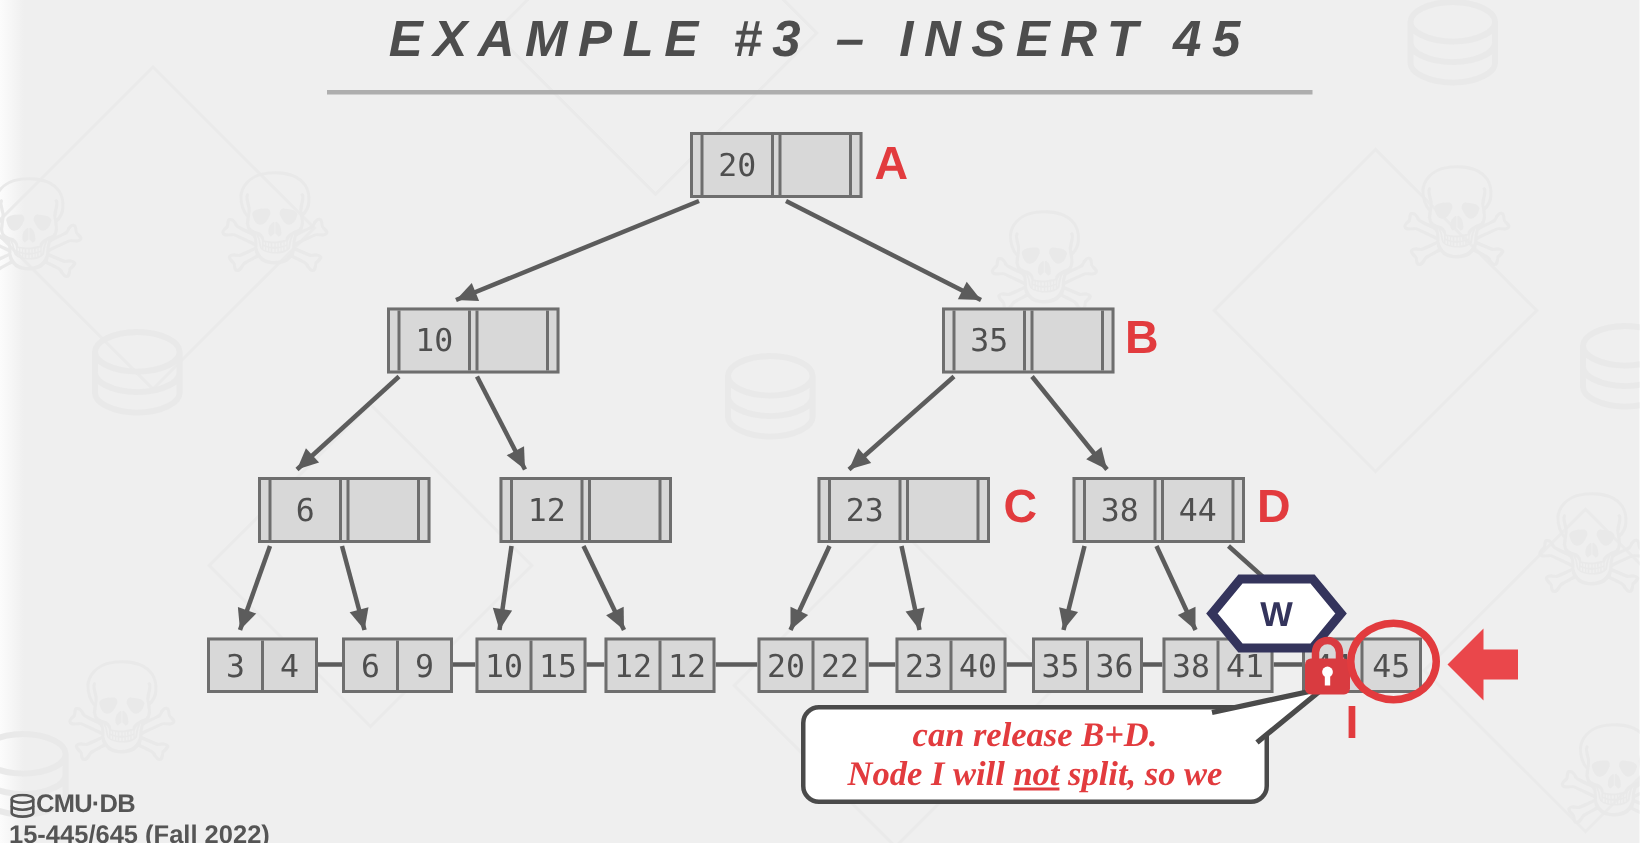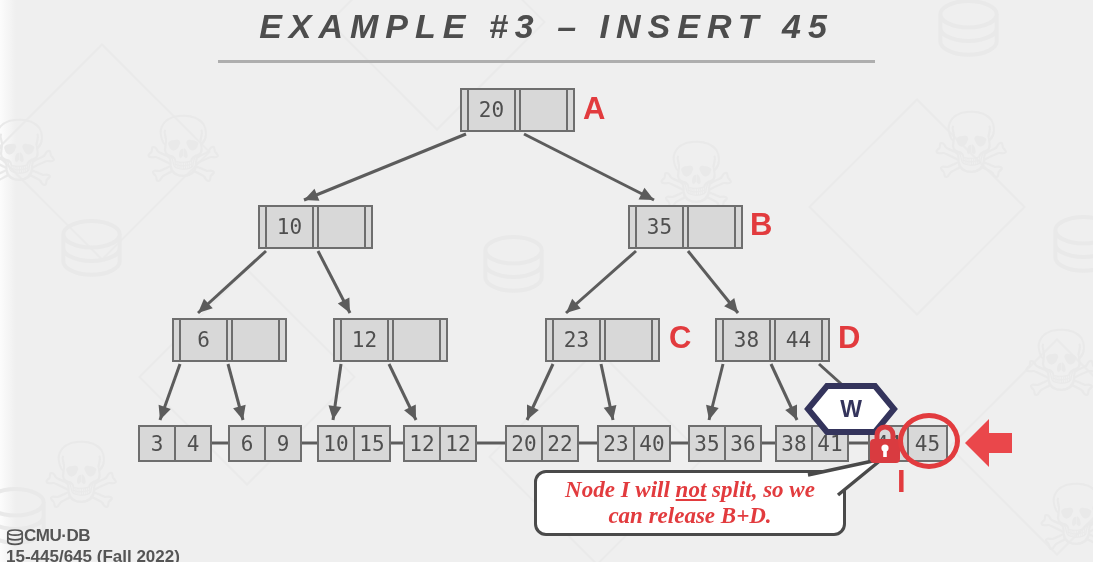--- a/index.html
+++ b/index.html
@@ -230,22 +230,22 @@
   <div class="cell">45</div>
 </div>
 <div class="nlabel label-i">I</div>
 
 <svg id="latch-hex" width="94" height="56">
   <polygon points="4,28 23,5 71,5 90,28 71,51 23,51" fill="#ffffff" stroke="#34345c" stroke-width="6"></polygon>
   <text x="47" y="36" text-anchor="middle" font-family="Liberation Sans, sans-serif" font-size="23" font-weight="bold" fill="#34345c">W</text>
 </svg>
 
 <div class="callout">
+  <div>can release B+D.</div>
   <div><span>Node I will </span><u>not</u><span> split, so we</span></div>
-  <div>can release B+D.</div>
 </div>
 <svg id="callout-tail" width="104" height="52">
   <path d="M15,28 L89,12 L45,48" fill="#ffffff" stroke="#4a4a4a" stroke-width="3.5" stroke-linejoin="round"></path>
 </svg>
 
 <svg id="lock" width="38" height="46">
   <path d="M11,21 v-6 a8,8 0 0 1 16,0 v6" fill="none" stroke="#d93b40" stroke-width="5"></path>
   <rect x="4" y="19" width="30" height="24" rx="4" fill="#d93b40"></rect>
   <circle cx="19" cy="28" r="3.6" fill="#ffffff"></circle>
   <rect x="17.2" y="29" width="3.6" height="8" fill="#ffffff"></rect>

